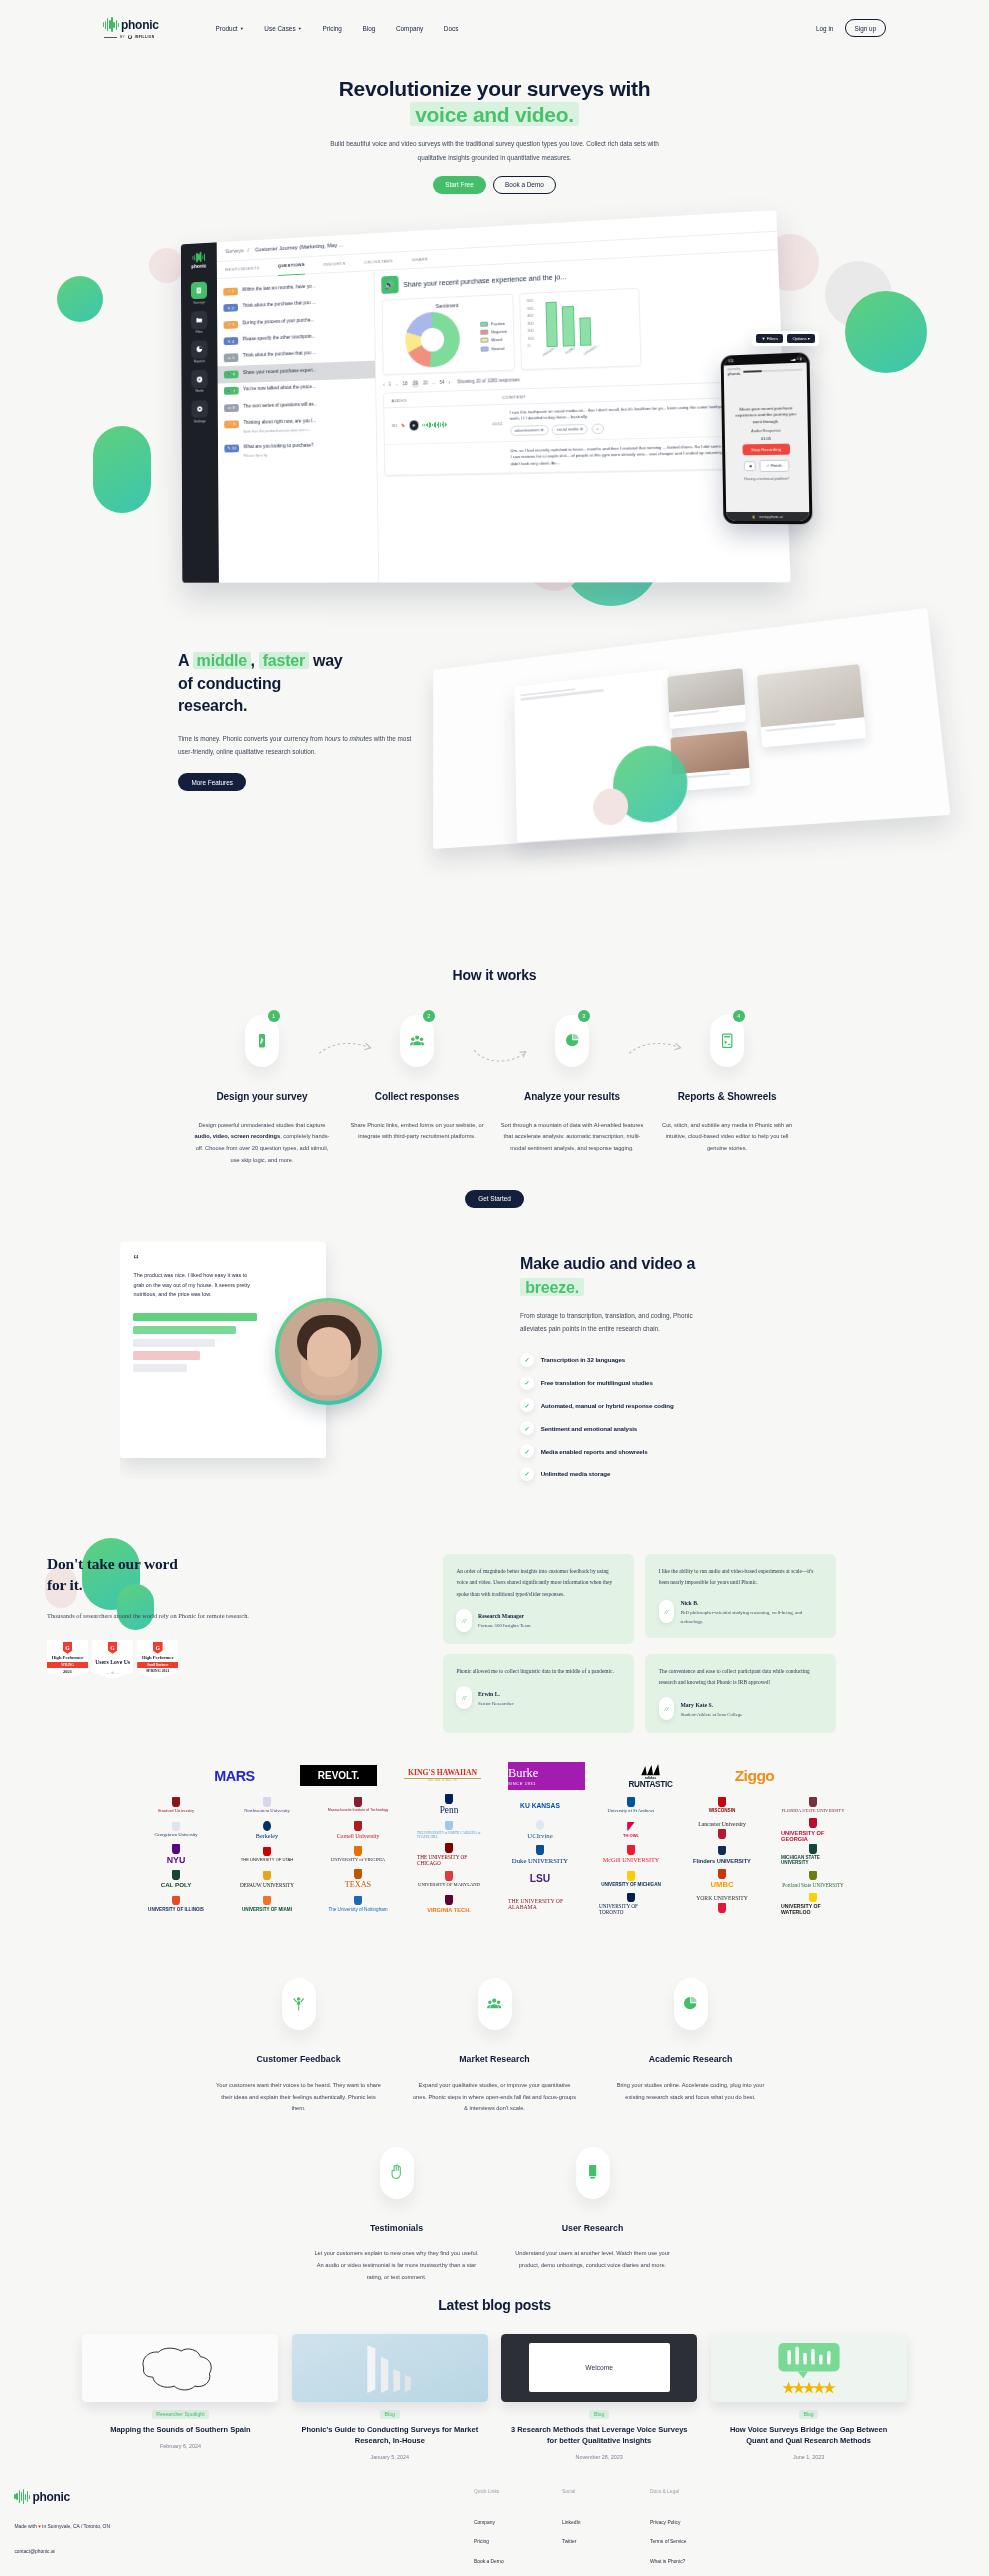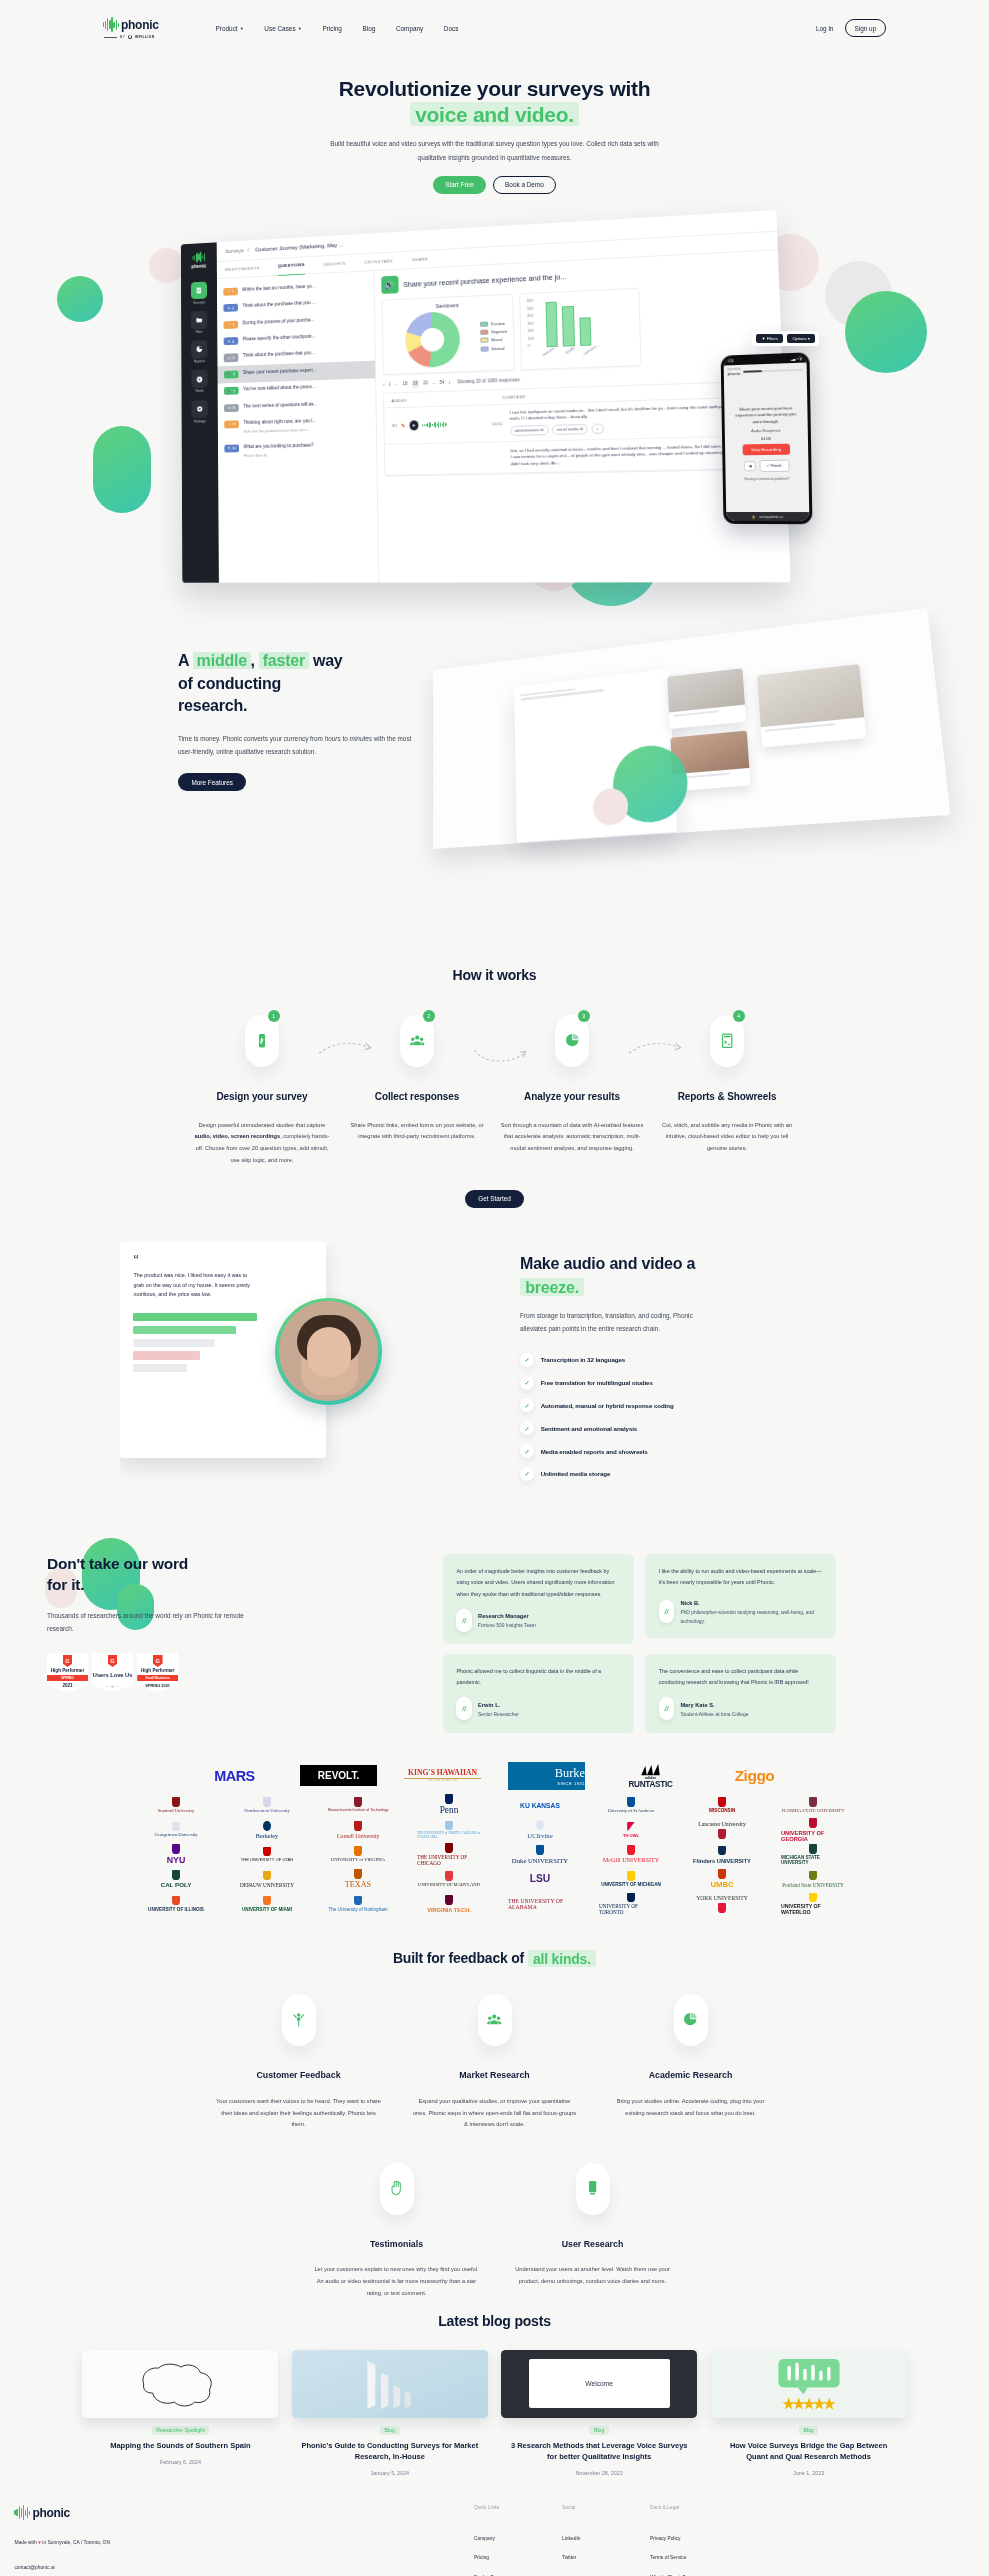--- a/index.html
+++ b/index.html
@@ -197,21 +197,21 @@
   .qc-text { font-size:5.4px; line-height:1.75; color:#222c44; margin-top:5.2px; width:118px;}
   .qbar { height:8.2px; border-radius:1.5px; margin-top:4.6px;}
   .qsmall { font-size:3.6px; color:#9aa0ad; margin-top:7.2px;}
   .avatar-ring {
     position:absolute; left:155px; top:56px; width:107px;height:107px;border-radius:50%;
     background:linear-gradient(160deg,#63d281,#36c3b1); padding:3.6px; box-shadow:0 8.2px 17.5px rgba(20,40,60,.2);
   }
   .avatar-in { width:100%;height:100%;border-radius:50%;background:#c6a893; overflow:hidden; position:relative;}
 
   
-  .sec-test { position:relative; padding:10.3px 0 20.6px; }
+  .sec-test { position:relative; padding:10.3px 0 20.6px;font-family:Liberation Serif, serif; }
   .test-left { position:absolute; left:47px; top:20.6px; width:222px;}
   .test-left h2 { font-size:15.5px; line-height:1.38; letter-spacing:-0.2px;}
   .test-left p { margin-top:13.4px; font-size:6.4px; line-height:2.05; color:#3d4658;}
   .badges { display:flex; gap:4.1px; margin-top:17.5px;}
   .g2 { width:41px; background:#fff; box-shadow:0 2.1px 6.2px rgba(20,30,60,.09); text-align:center; padding:2.1px 0 0;
         clip-path:polygon(0 0,100% 0,100% 82%,50% 100%,0 82%); position:relative;}
   .g2 .g2top { width:9.8px;height:12px;background:#ef3c2d;color:#fff;font-size:5.7px;font-weight:bold;margin:0 auto;
         clip-path:polygon(0 0,100% 0,100% 72%,50% 100%,0 72%); display:flex;align-items:center;justify-content:center;}
   .g2 .g2t { font-size:4.6px; font-weight:bold; line-height:1.1; margin-top:1.5px;}
   .g2 .g2band { background:#ef3c2d; color:#fff; font-size:3.3px; font-weight:bold; padding:1px 0; margin-top:1.5px;}
@@ -864,21 +864,21 @@
   </div>
 
   <div class="logos">
     <div class="logo-row">
       <div class="brand" style="color:#2626c9;font-size:14.4px;letter-spacing:-0.5px;width:77px">MARS</div>
       <div class="brand" style="background:#000;color:#fff;font-size:10px;padding:5.2px 9.3px;width:77px">REVOLT.</div>
       <div style="width:77px;text-align:center">
         <div style="color:#d62b1f;font-weight:bold;font-size:7.7px;line-height:1.05;font-family:'Liberation Serif',serif">KING'S HAWAIIAN</div>
         <div style="border-top:0.5px solid #c8a24a;margin-top:1.5px;color:#c8a24a;font-size:2.6px">EST·1950 &nbsp;♛&nbsp; HILO · HI</div>
       </div>
-      <div style="width:77px;background:#0369a1;color:#fff;text-align:right;padding:4.1px 0;">
+      <div style="width:77px;background:#a21caf;color:#fff;text-align:left;padding:4.1px 0;">
         <div style="font-family:'Liberation Serif',serif;font-size:12.4px">Burke</div>
         <div style="font-size:4.1px;letter-spacing:0.5px">SINCE 1931</div>
       </div>
       <div style="width:77px;text-align:center">
         <svg width="28" height="13.4" viewBox="0 0 54 26">
             <path d="M8 24l8-18 3 18zM19 24l9-20 3 20zM31 24l10-22 3 22z" fill="#000"></path>
           </svg>
         <div style="font-size:3.6px;font-weight:bold;margin-top:-2.1px">adidas</div>
         <div style="font-weight:bold;font-size:8.2px;letter-spacing:-0.3px">RUNTASTIC</div>
       </div>
@@ -1052,24 +1052,20 @@
           <span class="crest" style="background:#e31837"></span>
         </div>
       <div class="uni">
           <span class="crest" style="background:#ffd100"></span>
           <span style="color:#1a1a1a;font-weight:bold;font-size:5.2px">UNIVERSITY OF WATERLOO</span>
         </div>
     </div>
   </div>
 
   <div class="sec-built">
-    <h2 class="center">
-      <span>Built for feedback of</span>
-      <span class="hl">all kinds.</span>
-    </h2>
     <div class="grid3">
       <div class="cell">
         <div class="cell-pill">
             <span>
           <svg width="13.4" height="15.5" viewBox="0 0 26 30">
                 <circle cx="13" cy="6" r="3.4" fill="#45be6b"></circle>
                 <path d="M13 10c-1.8 0-3 1.2-3 3v4h2v11h2V17h2v-4c0-1.8-1.2-3-3-3z" fill="#45be6b"></path>
                 <path d="M4 4l6 7-1.6 1.4L2.4 5.6z" fill="#45be6b"></path>
                 <path d="M22 4l-6 7 1.6 1.4 6-6.8z" fill="#45be6b"></path>
               </svg>

